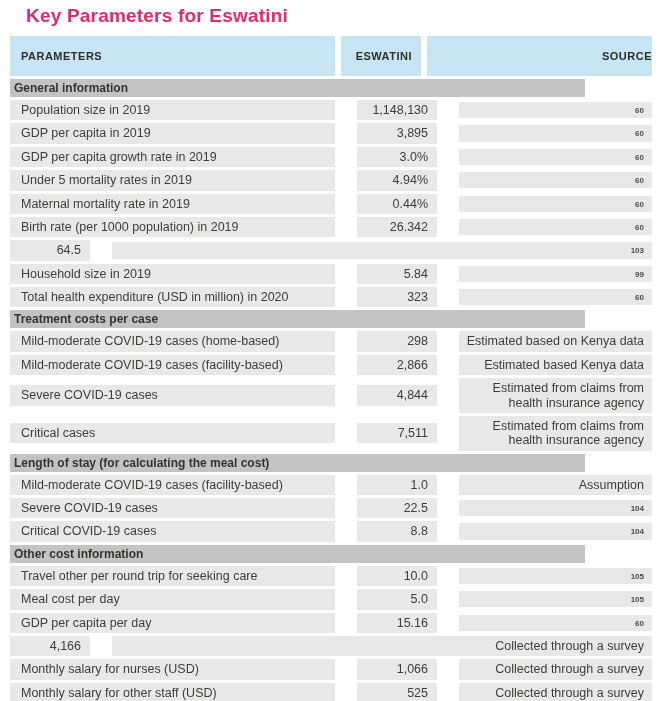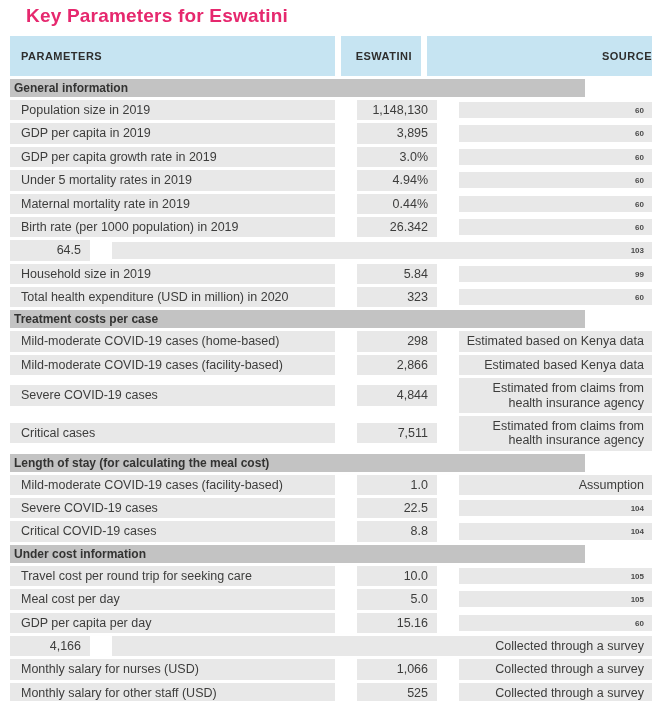--- a/index.html
+++ b/index.html
@@ -154,23 +154,23 @@
         <div class="row">
           <div class="c c1">Severe COVID-19 cases</div>
           <div class="c c2">22.5</div>
           <div class="c c3 fn">104</div>
         </div>
         <div class="row">
           <div class="c c1">Critical COVID-19 cases</div>
           <div class="c c2">8.8</div>
           <div class="c c3 fn">104</div>
         </div>
-        <div class="section">Under cost information</div>
+        <div class="section">Other cost information</div>
         <div class="row">
-          <div class="c c1">Travel cost per round trip for seeking care</div>
+          <div class="c c1">Travel other per round trip for seeking care</div>
           <div class="c c2">10.0</div>
           <div class="c c3 fn">105</div>
         </div>
         <div class="row">
           <div class="c c1">Meal cost per day</div>
           <div class="c c2">5.0</div>
           <div class="c c3 fn">105</div>
         </div>
         <div class="row">
           <div class="c c1">GDP per capita per day</div>

